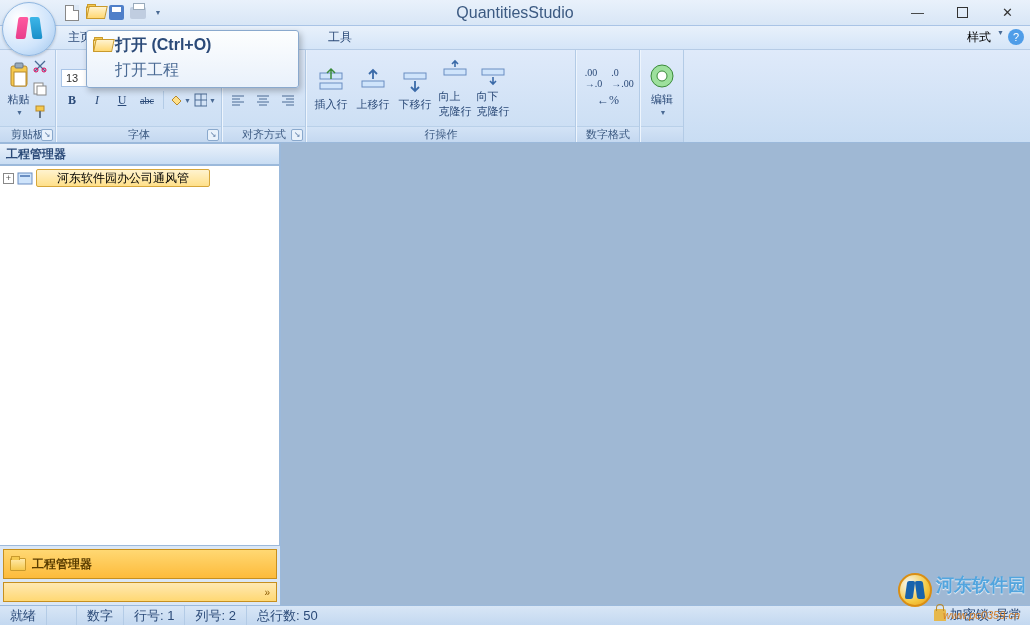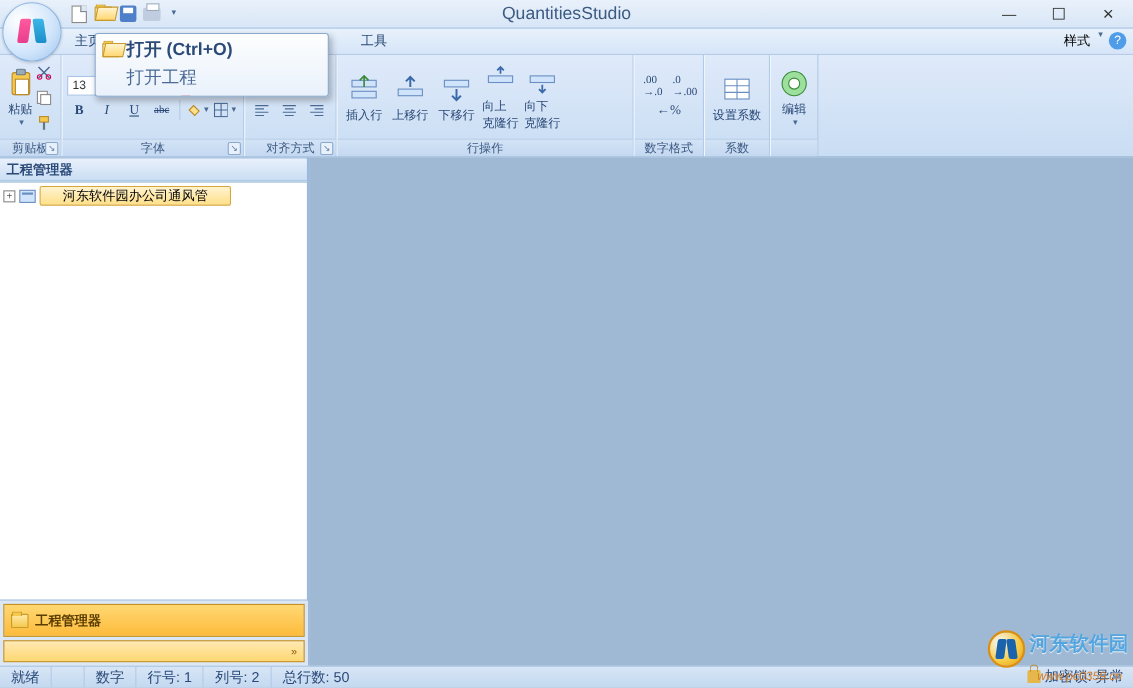--- a/index.html
+++ b/index.html
@@ -316,34 +316,20 @@
           <div class="sm-btn" style="width:26px;font-size:10px">.00<br>→.0</div>
           <div class="sm-btn" style="width:26px;font-size:10px">.0<br>→.00</div>
         </div>
       <div class="sm-row">
           <div class="sm-btn" style="width:26px">←%</div>
         </div>
     </div>
     <div class="group-label">数字格式</div>
   </div>
 
-  <div class="ribbon-group" style="width:60px">
-    <div class="group-body">
-      <div class="big-btn" style="width:52px">
-          <svg class="ic" viewBox="0 0 28 28">
-            <rect x="3" y="5" width="22" height="18" fill="#fff" stroke="#6a8ec2"></rect>
-            <line x1="3" y1="11" x2="25" y2="11" stroke="#6a8ec2"></line>
-            <line x1="3" y1="17" x2="25" y2="17" stroke="#6a8ec2"></line>
-            <line x1="14" y1="5" x2="14" y2="23" stroke="#6a8ec2"></line>
-          </svg>
-          <span>设置系数</span>
-        </div>
-    </div>
-    <div class="group-label">系数</div>
-  </div>
 
   <div class="ribbon-group" style="width:44px">
     <div class="group-body">
       <div class="big-btn" style="width:36px">
           <svg class="ic" viewBox="0 0 28 28">
             <circle cx="14" cy="14" r="11" fill="#9de09d" stroke="#3a8a3a"></circle>
             <circle cx="14" cy="14" r="5" fill="#fff" stroke="#3a8a3a"></circle>
           </svg>
           <span>编辑</span>
           <span class="drop-arrow">▼</span>

